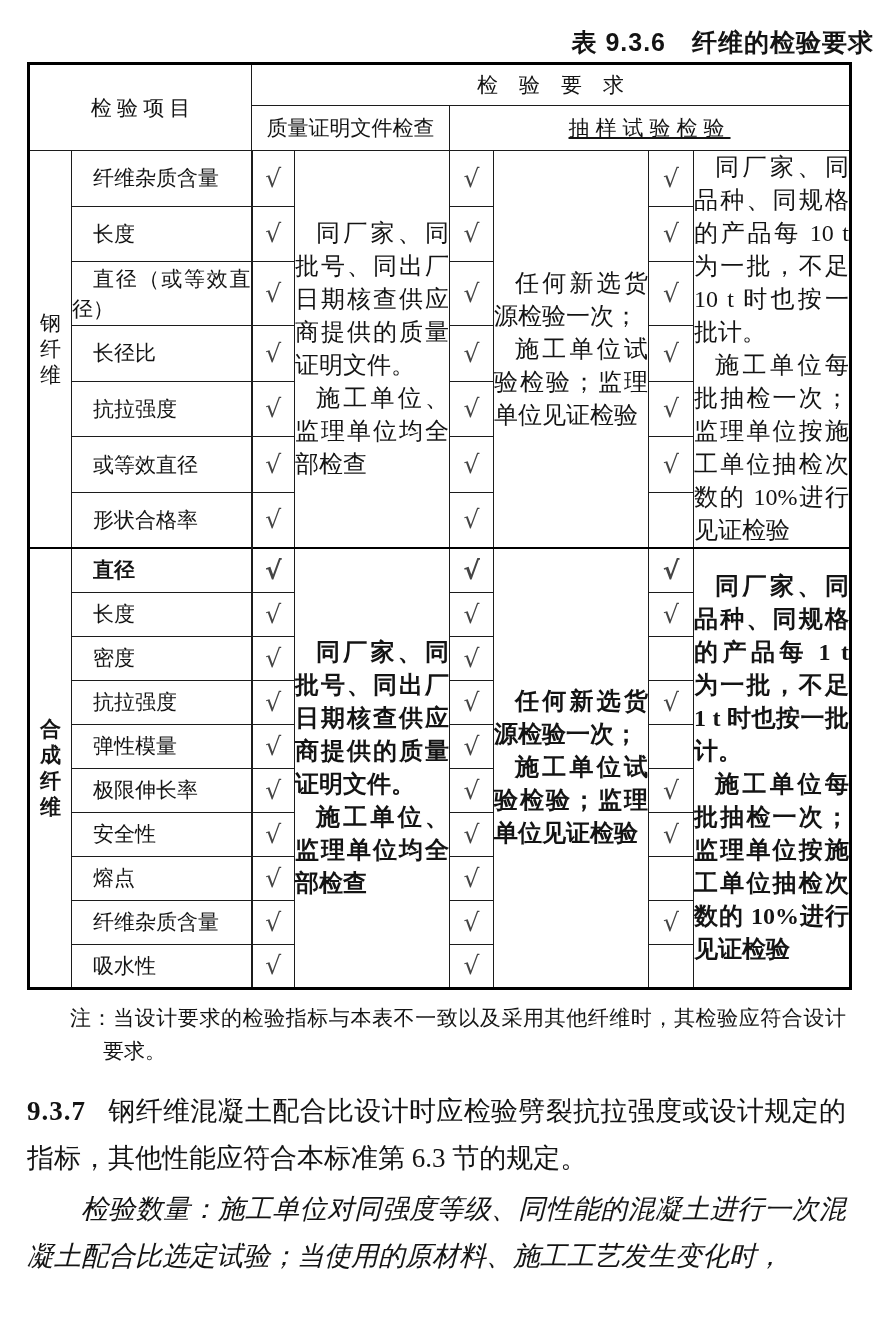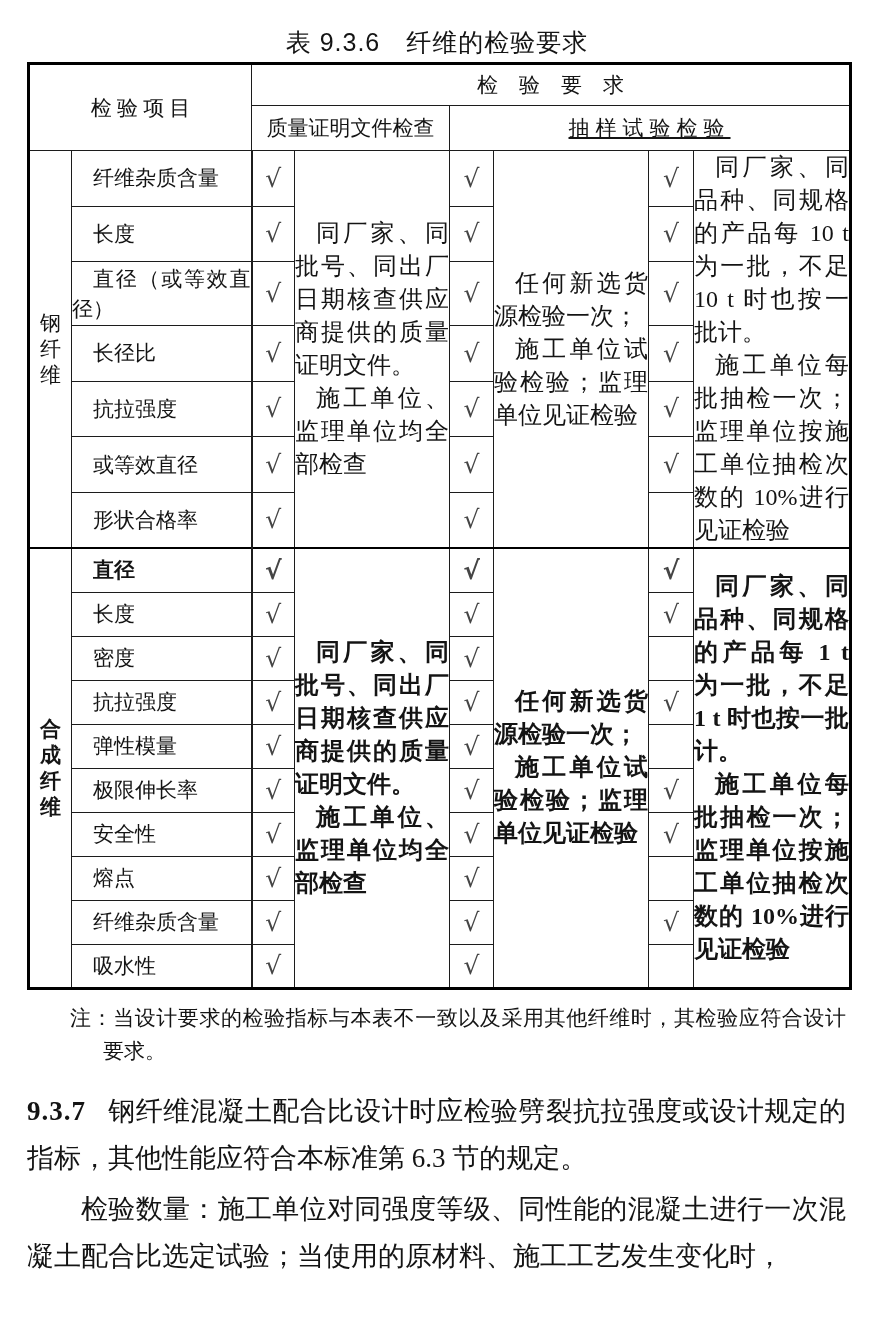--- a/index.html
+++ b/index.html
@@ -9,23 +9,23 @@
     background:#ffffff;
     color:#141414;
     font-family:"Liberation Serif","DejaVu Serif",serif;
     overflow:hidden;
   }
   .page { position:relative; width:874px; height:1343px; background:#fff; }
 
   
   .doc-title {
     margin:26px 0 4px 0;
-    text-align:center;
+    text-align:right;
     font-family:"Liberation Sans","DejaVu Sans",sans-serif;
-    font-weight:400;
+    font-weight:700;
     font-size:25px;
     line-height:32px;
     letter-spacing:1px;
   }
 
   
   table.fiber {
     margin-left:27px;
     width:822px;
     border-collapse:collapse;
@@ -90,20 +90,21 @@
     text-align:justify;
   }
   .clause-num { font-weight:700; margin-right:22px; letter-spacing:1px; }
   .para-quantity {
     margin:4px 0 0 27px;
     width:819px;
     font-size:27px;
     line-height:47px;
     text-align:justify;
     text-indent:54px;
+    font-style:italic;
   }
 
   
   .page-num {
     margin:18px 0 0 30px;
     font-size:23px;
     letter-spacing:1px;
   }
   .page-num .dot { font-size:14px; vertical-align:3px; margin:0 7px; }
 </style>

